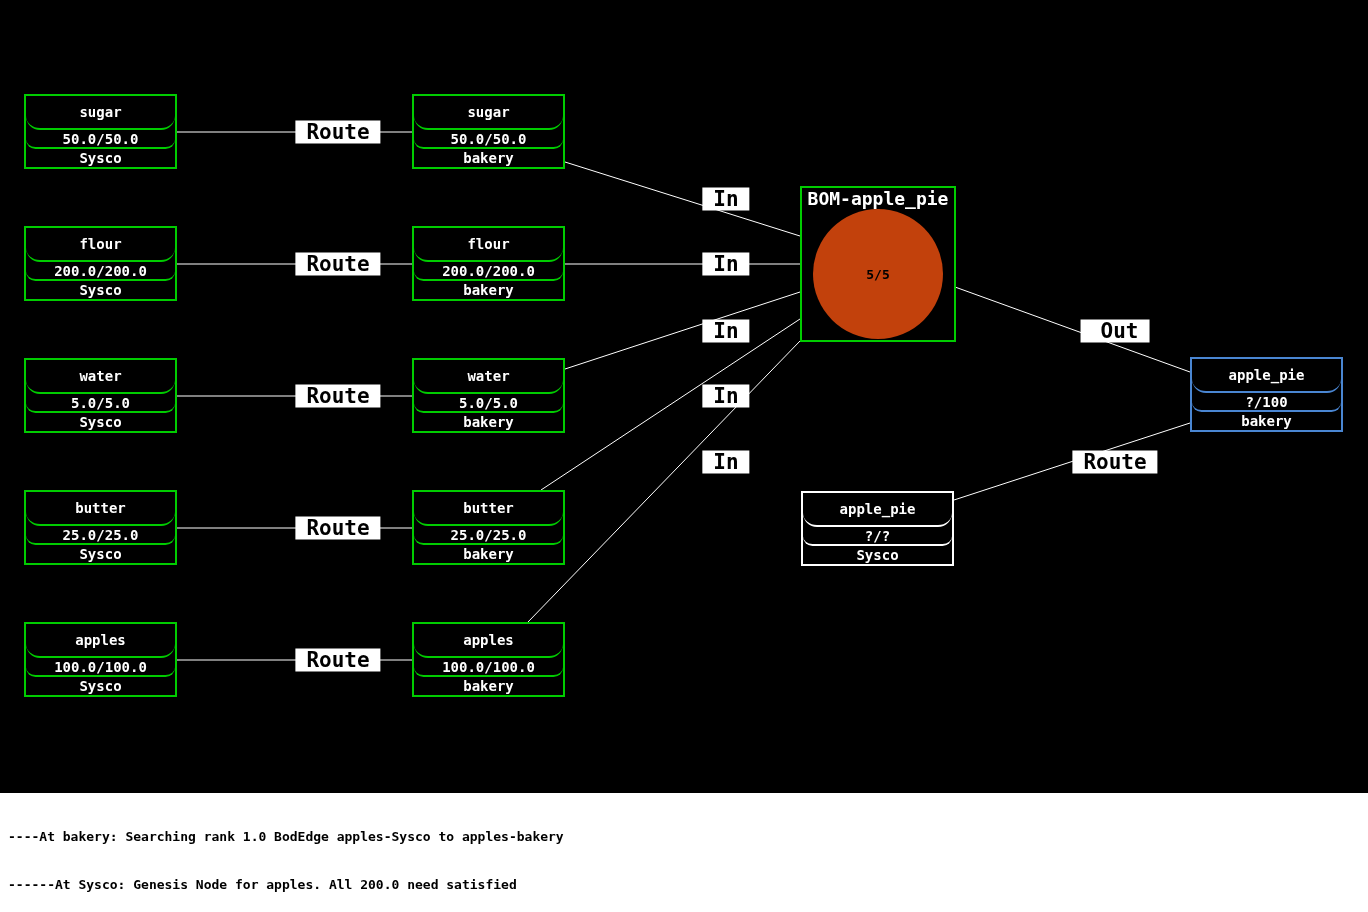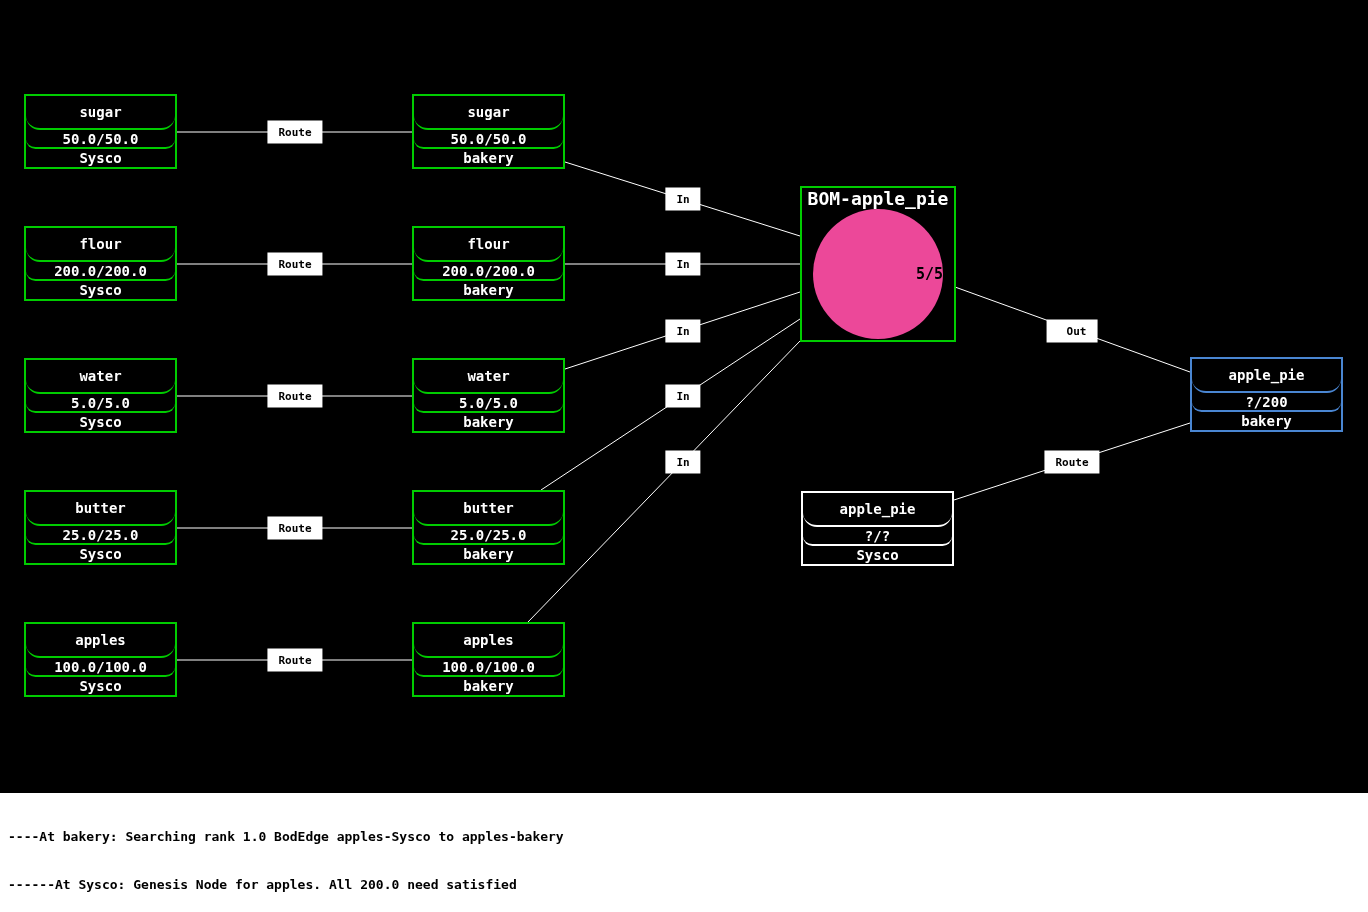--- a/index.html
+++ b/index.html
@@ -18,28 +18,28 @@
   .n-loc{flex:1;}
   .node.green, .node.green>div{border-color:var(--green,#00cc00);}
   .node.blue,  .node.blue>div {border-color:var(--blue,#4a86d2);}
   .node.white, .node.white>div{border-color:var(--white,#ffffff);}
 
   
   .bom{position:absolute;left:800px;top:186px;width:156px;height:156px;box-sizing:border-box;
        border:2px solid var(--green,#00cc00);background:#000;}
   .bom-title{height:21px;line-height:21px;text-align:center;color:#fff;
              font-weight:bold;font-size:18px;}
-  .bom-circle{width:130px;height:130px;border-radius:50%;background:#ec4899;margin:0 auto;
-              display:flex;align-items:center;justify-content:flex-end;
-              color:#000;font-weight:bold;font-size:15px;}
+  .bom-circle{width:130px;height:130px;border-radius:50%;background:#c2410c;margin:0 auto;
+              display:flex;align-items:center;justify-content:center;
+              color:#000;font-weight:bold;font-size:13px;}
 
   
   .elabel{position:absolute;transform:translate(-50%,-50%);background:#fff;color:#000;
-          font-weight:bold;font-size:11px;line-height:21px;padding:1px 11px;
-          white-space:nowrap;}
+          font-weight:bold;font-size:21px;line-height:21px;padding:1px 11px;
+          white-space:nowrap;margin-left:43px;}
 
   
   .footer{position:absolute;left:0;top:793px;width:1368px;height:119px;background:#fff;}
   .log{position:absolute;left:8px;top:4px;color:#000;font-weight:bold;font-size:13px;
        line-height:16.1px;white-space:pre;}
   .brand{position:absolute;left:1072px;top:29px;color:#000;}
   .brand-title{font-weight:bold;font-size:23px;line-height:27px;}
   .brand-sub{font-weight:bold;font-size:18px;line-height:22px;}
 </style>
 </head>
@@ -116,21 +116,21 @@
 
   <div class="bom">
     <div class="bom-title">BOM-apple_pie</div>
     <div class="bom-circle">
       <span>5/5</span>
     </div>
   </div>
 
   <div class="node blue" style="left:1190px;top:357px;">
     <div class="n-title">apple_pie</div>
-    <div class="n-val">?/200</div>
+    <div class="n-val">?/100</div>
     <div class="n-loc">bakery</div>
   </div>
   <div class="node white" style="left:801px;top:491px;">
     <div class="n-title">apple_pie</div>
     <div class="n-val">?/?</div>
     <div class="n-loc">Sysco</div>
   </div>
 
   <div class="elabel" style="left:295px;top:132px;">Route</div>
   <div class="elabel" style="left:295px;top:264px;">Route</div>

